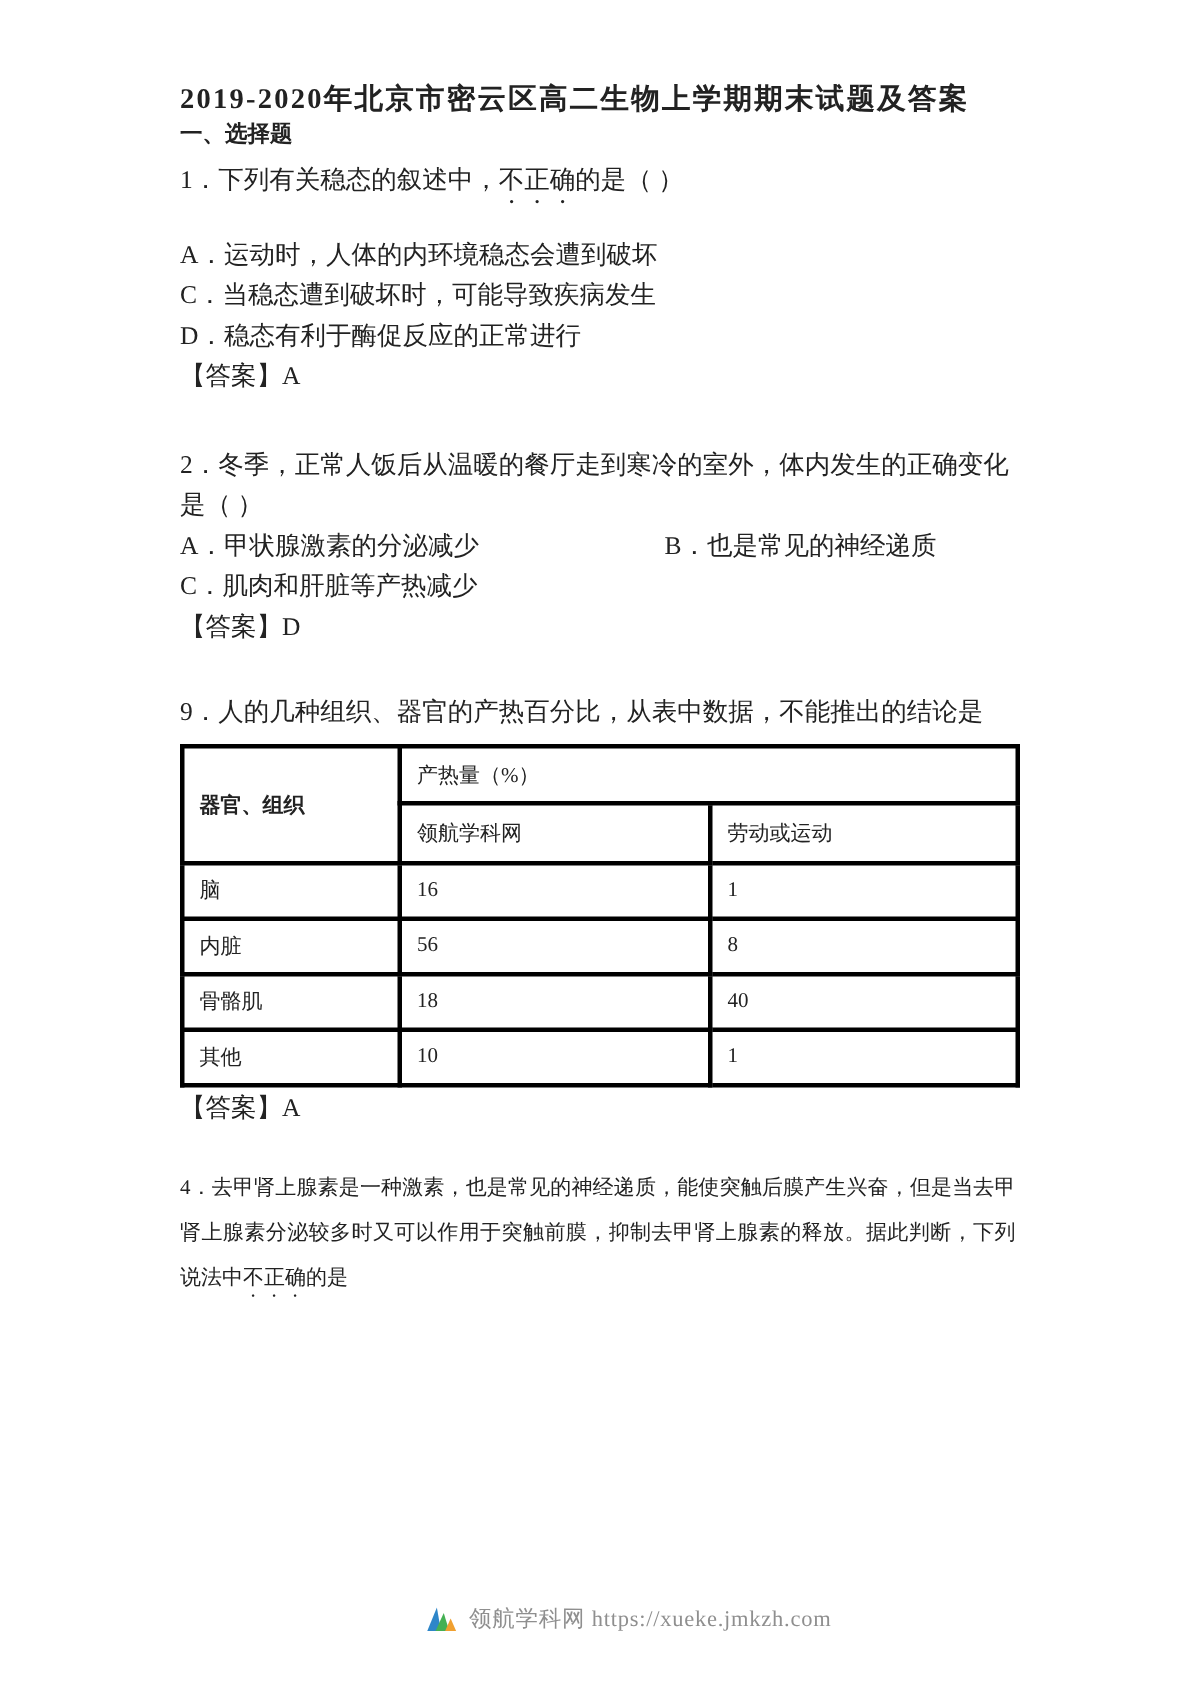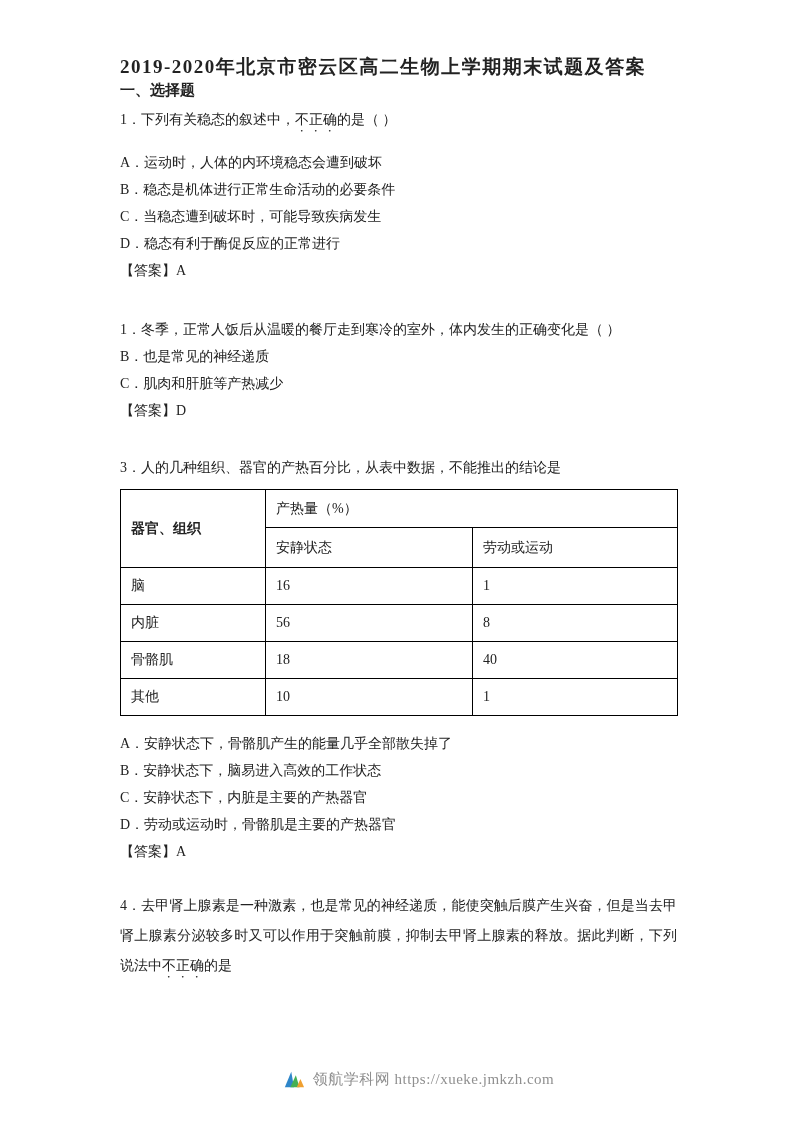--- a/index.html
+++ b/index.html
@@ -24,21 +24,21 @@
     letter-spacing: 1.5px;
     line-height: 26px;
     white-space: nowrap;
   }
   .section-heading {
     font-size: 15px;
     font-weight: bold;
     line-height: 20px;
   }
   .stem, .option, .answer {
-    font-size: 14px;
+    font-size: 17px;
     line-height: 27px;
   }
   .q1-stem { margin-top: 6px; }
   .q2 { margin-top: 32px; }
   .q3 { margin-top: 30px; }
   .q4 { margin-top: 26px; }
   .option-row { display: flex; }
   .opt-left { width: 323px; flex: 0 0 323px; }
   .emph {
     -webkit-text-emphasis: filled dot #222;
@@ -48,21 +48,21 @@
   }
   table.heat-table {
     margin-top: 8px;
     width: 557px;
     border-collapse: collapse;
     table-layout: fixed;
     font-size: 14px;
     color: #222;
   }
   table.heat-table td {
-    border: 1px solid #000000;
+    border: 3px solid #000000;
     padding: 4px 10px;
     vertical-align: middle;
     text-align: left;
   }
   .col-organ { width: 145px; }
   .col-quiet { width: 207px; }
   .col-active { width: 205px; }
   tr.hrow1 { height: 38px; }
   tr.hrow2 { height: 40px; }
   tr.drow  { height: 37px; }
@@ -99,53 +99,53 @@
 <div class="page">
   <div class="content">
 
     <div class="doc-title">2019-2020年北京市密云区高二生物上学期期末试题及答案</div>
 
     <div class="section-heading">一、选择题</div>
 
     <div>
       <p class="stem q1-stem"><span>1．下列有关稳态的叙述中，</span><span class="emph">不正确</span><span>的是（      ）</span></p>
       <div class="option">A．运动时，人体的内环境稳态会遭到破坏</div>
-      <div class="option">B．稳态是机体进行正常生命活动的必要条件</div>
       <div class="option">C．当稳态遭到破坏时，可能导致疾病发生</div>
       <div class="option">D．稳态有利于酶促反应的正常进行</div>
       <div class="answer">【答案】A</div>
     </div>
 
     <div class="q2">
-      <p class="stem" style="margin:0">1．冬季，正常人饭后从温暖的餐厅走到寒冷的室外，体内发生的正确变化是（      ）</p>
+      <p class="stem" style="margin:0">2．冬季，正常人饭后从温暖的餐厅走到寒冷的室外，体内发生的正确变化是（      ）</p>
       <div class="option-row">
+        <div class="option opt-left">A．甲状腺激素的分泌减少</div>
         <div class="option">B．也是常见的神经递质</div>
       </div>
       <div class="option-row">
         <div class="option opt-left">C．肌肉和肝脏等产热减少</div>
       </div>
       <div class="answer">【答案】D</div>
     </div>
 
     <div class="q3">
-      <p class="stem" style="margin:0">3．人的几种组织、器官的产热百分比，从表中数据，不能推出的结论是</p>
+      <p class="stem" style="margin:0">9．人的几种组织、器官的产热百分比，从表中数据，不能推出的结论是</p>
 
       <table class="heat-table">
         <colgroup>
           <col class="col-organ">
           <col class="col-quiet">
           <col class="col-active">
         </colgroup>
         <tbody>
           <tr class="hrow1">
             <td rowspan="2" class="organ-header">器官、组织</td>
             <td colspan="2" class="heat-header">产热量（%）</td>
           </tr>
           <tr class="hrow2">
-            <td>安静状态</td>
+            <td>领航学科网</td>
             <td>劳动或运动</td>
           </tr>
           <tr class="drow">
             <td>脑</td>
             <td>16</td>
             <td>1</td>
           </tr>
           <tr class="drow">
             <td>内脏</td>
             <td>56</td>
@@ -157,26 +157,20 @@
             <td>40</td>
           </tr>
           <tr class="drow">
             <td>其他</td>
             <td>10</td>
             <td>1</td>
           </tr>
         </tbody>
       </table>
 
-      <div class="q3-options">
-        <div class="option">A．安静状态下，骨骼肌产生的能量几乎全部散失掉了</div>
-        <div class="option">B．安静状态下，脑易进入高效的工作状态</div>
-        <div class="option">C．安静状态下，内脏是主要的产热器官</div>
-        <div class="option">D．劳动或运动时，骨骼肌是主要的产热器官</div>
-      </div>
       <div class="answer">【答案】A</div>
     </div>
 
     <div class="q4">
       <p class="q4-text" style="margin:0"><span>4．去甲肾上腺素是一种激素，也是常见的神经递质，能使突触后膜产生兴奋，但是当去甲肾上腺素分泌较多时又可以作用于突触前膜，抑制去甲肾上腺素的释放。据此判断，下列说法中</span><span class="emph">不正确</span><span>的是</span></p>
     </div>
 
   </div>
 
   <div class="footer">

